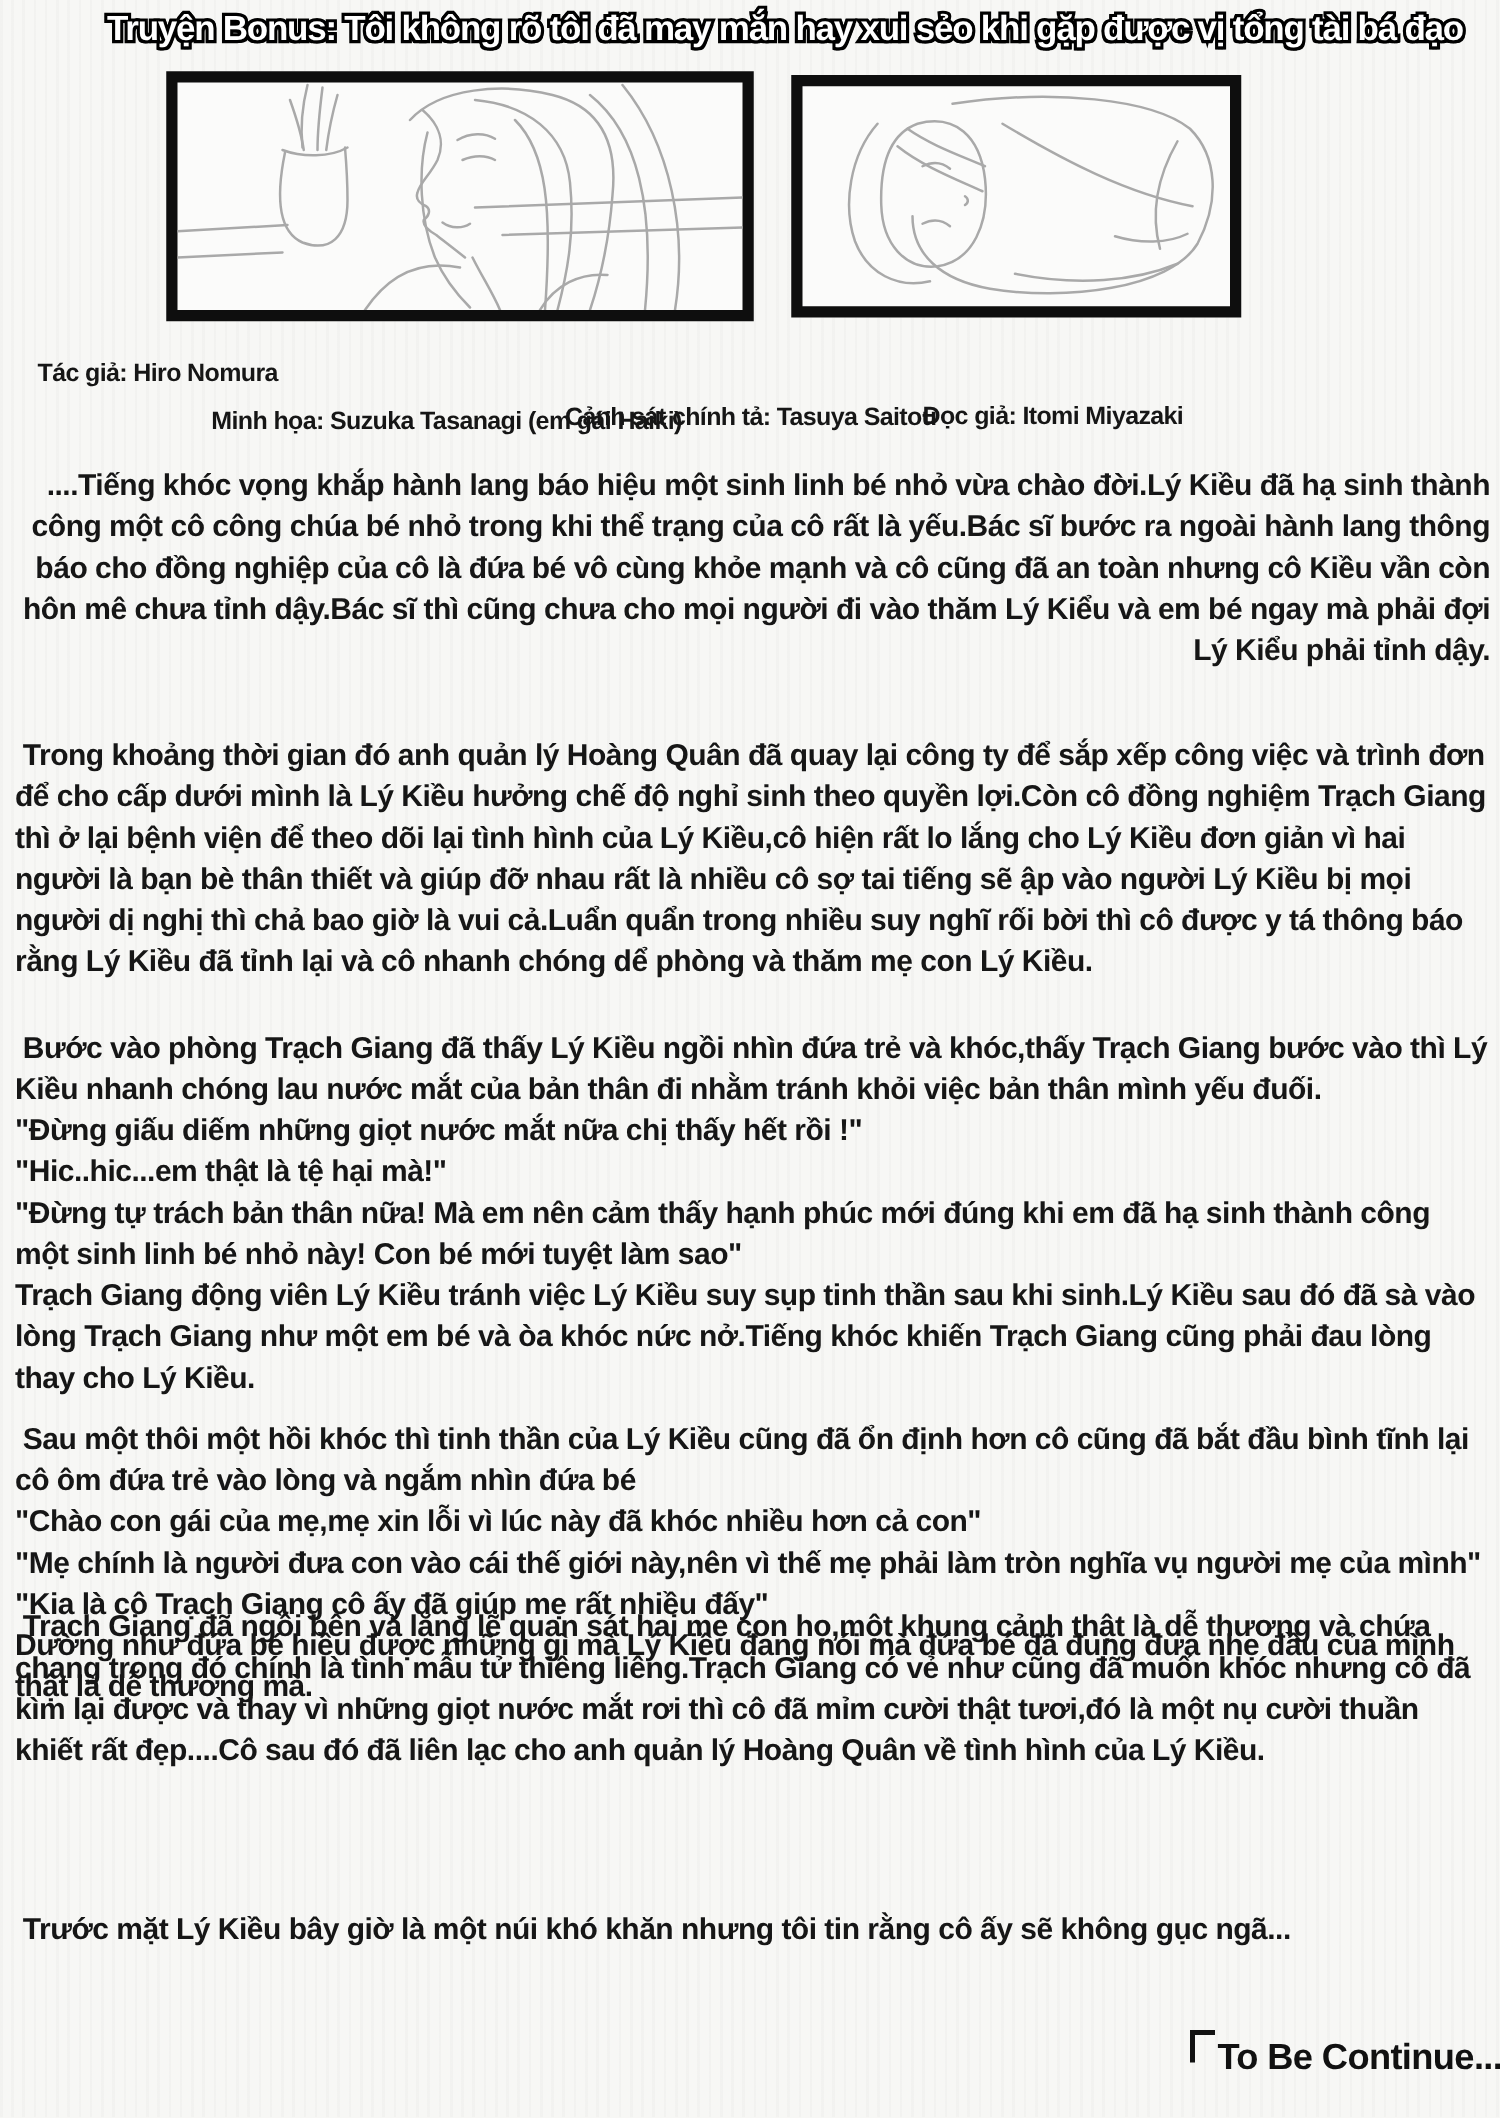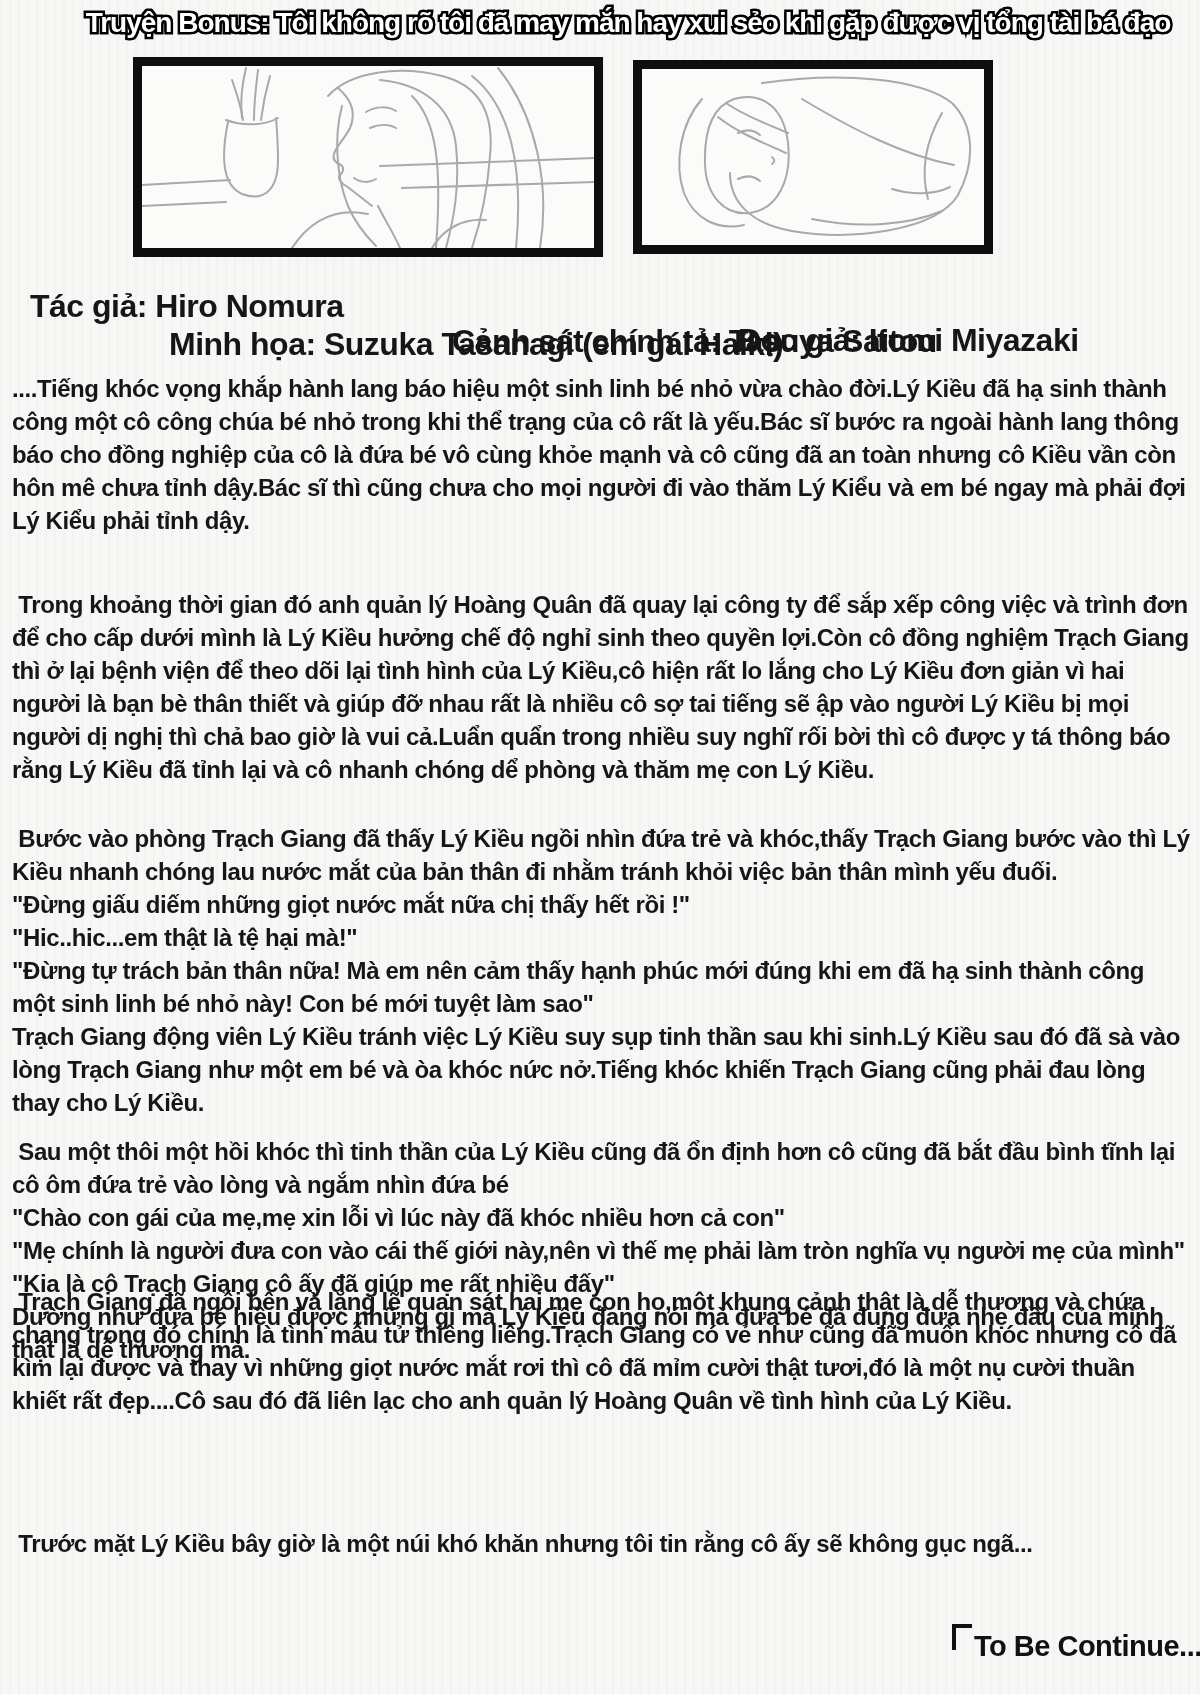--- a/index.html
+++ b/index.html
@@ -41,37 +41,37 @@
   .panel svg { display: block; width: 100%; height: 100%; }
   .panel path {
     fill: none;
     stroke: var(--sketch_stroke, #a9a9a9);
     stroke-width: 2;
     stroke-linecap: round;
   }
 
   .credit {
     position: absolute;
-    font-weight: bold; font-size: 32px; letter-spacing: -0.5px;
+    font-weight: bold; font-size: 20px; letter-spacing: -0.5px;
     color: var(--text, #141414);
     white-space: nowrap;
   }
   .credit-author      { left: 30px;  top: 288px; }
   .credit-proofreader { left: 452px; top: 288px; margin-top: 35px; }
   .credit-illustrator { left: 125px; top: 326px; margin-left: 44px; }
   .credit-reader      { left: 738px; top: 322px; text-align: center; }
 
   .story-block {
     position: absolute; left: 12px; width: 1180px;
     font-size: 24px; line-height: 33px; font-weight: bold;
     letter-spacing: -0.4px;
     color: var(--text, #161616);
     white-space: pre-wrap;
   }
-  .p1 { top: 372px; }
+  .p1 { top: 372px; text-align: right; }
   .p2 { top: 588px; }
   .p3 { top: 822px; }
   .p4 { top: 1108px; margin-top: 27px; }
   .p5 { top: 1285px; }
   .p6 { top: 1527px; }
 
   .footer {
     position: absolute; top: 1630px; left: 952px;
     display: flex; align-items: center;
   }

